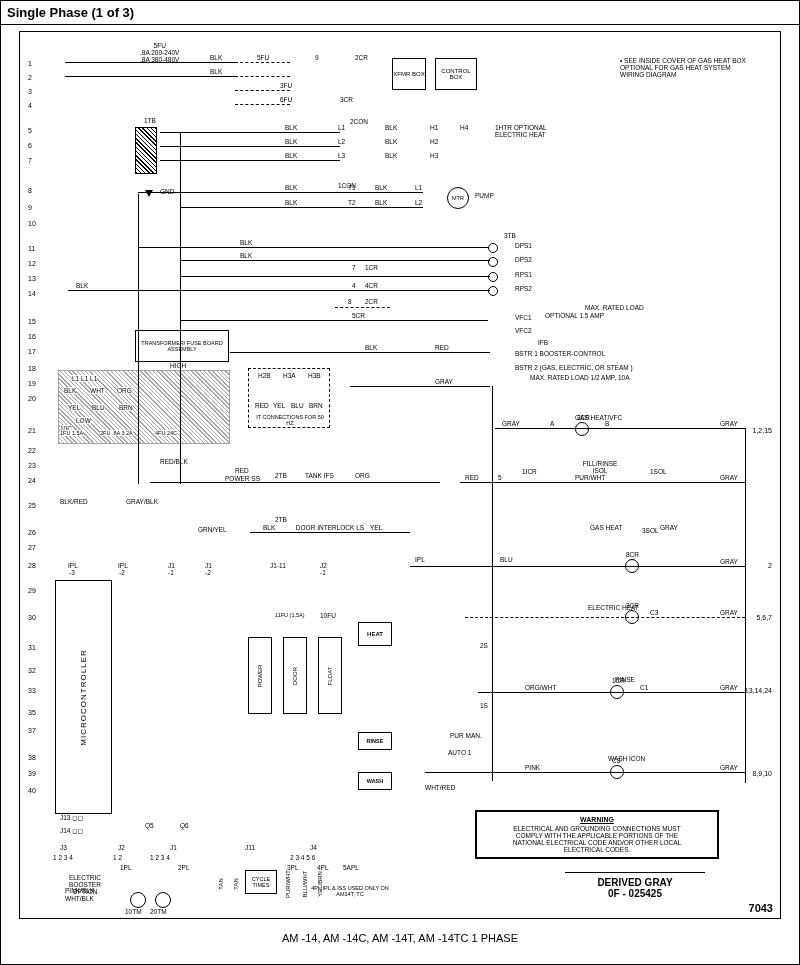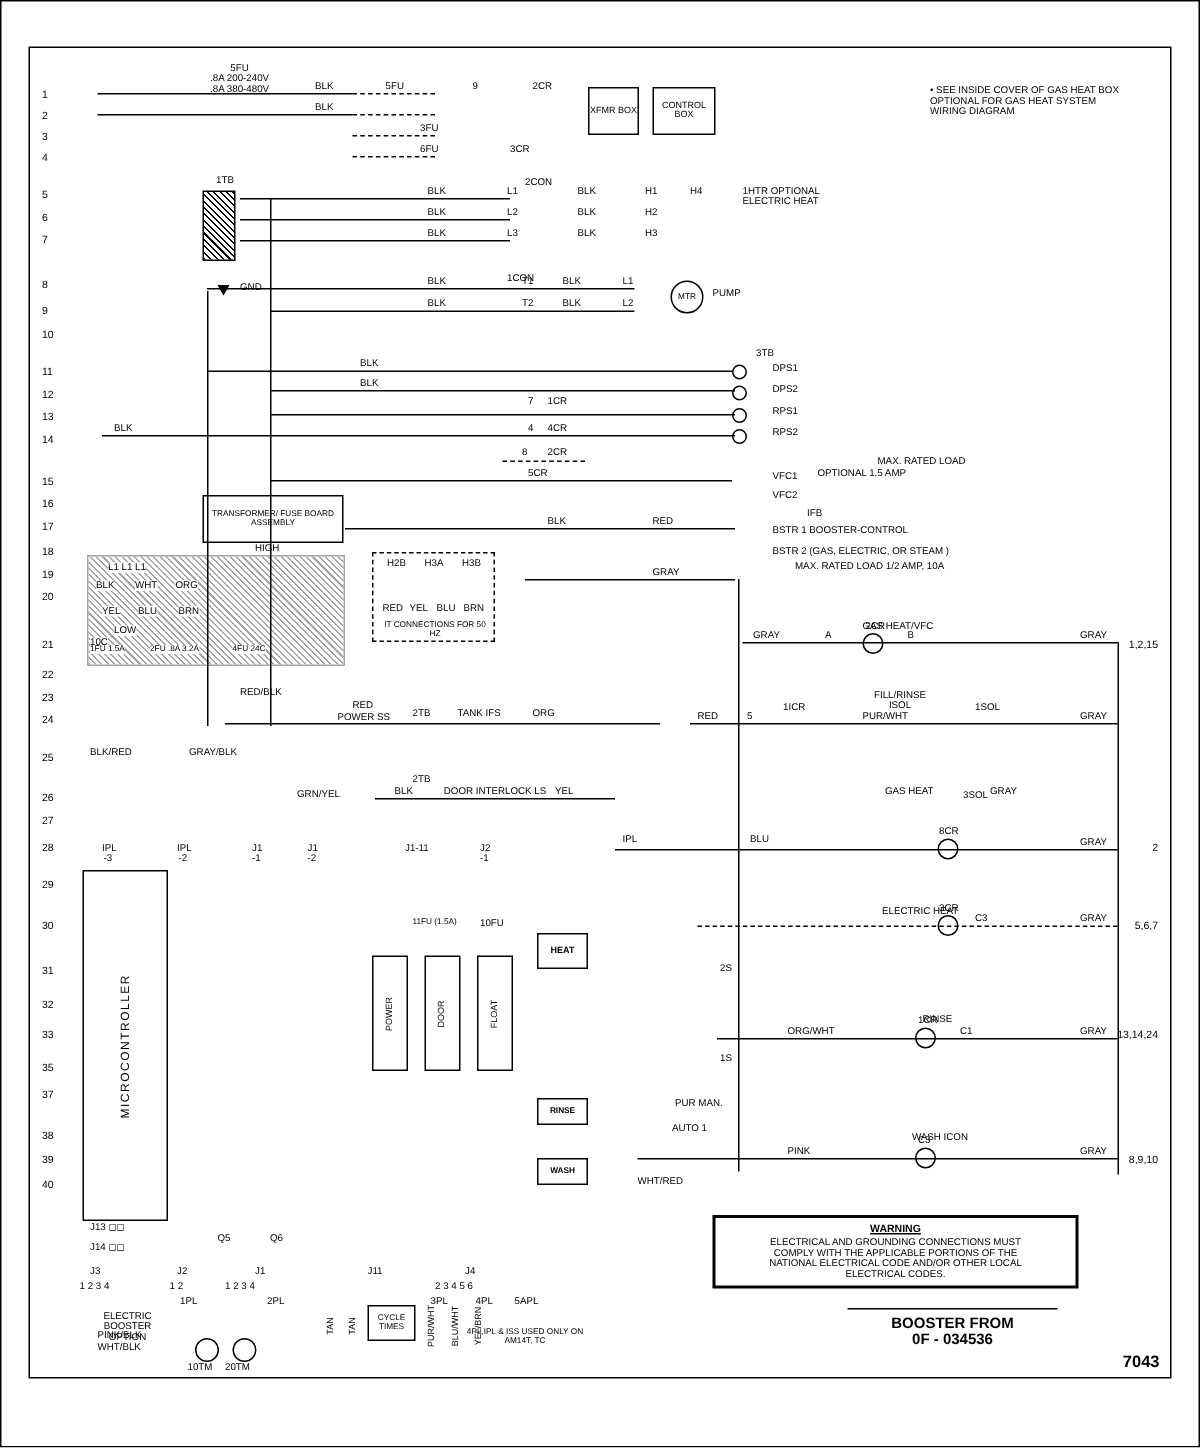--- a/index.html
+++ b/index.html
@@ -26,20 +26,23 @@
 .warning .title{font-weight:bold;text-decoration:underline;font-size:7px;margin-bottom:2px}
 .derived{position:absolute;text-align:center;font-size:10px;font-weight:bold;border-top:1px solid #000;padding-top:4px}
 .circ{position:absolute;border:1px solid #000;border-radius:50%}
 .hatch{background:repeating-linear-gradient(45deg,#000 0,#000 1px,#fff 1px,#fff 3px)}
 .tri{position:absolute;width:0;height:0;border-left:4px solid transparent;border-right:4px solid transparent;border-top:7px solid #000}
 </style>
 </head>
 <body>
 
 <div class="doc">
+  <div class="header">
+    <h1>Single Phase (1 of 3)</h1>
+  </div>
 
   <div class="outer-frame">
 
     <div>
       <div class="row-num" style="top:28px">1</div>
       <div class="row-num" style="top:42px">2</div>
       <div class="row-num" style="top:56px">3</div>
       <div class="row-num" style="top:70px">4</div>
       <div class="row-num" style="top:95px">5</div>
       <div class="row-num" style="top:110px">6</div>
@@ -374,25 +377,26 @@
 
     <div class="warning" style="top:778px;left:455px;width:228px">
       <div class="title">WARNING</div>
       <div>ELECTRICAL AND GROUNDING CONNECTIONS MUST</div>
       <div>COMPLY WITH THE APPLICABLE PORTIONS OF THE</div>
       <div>NATIONAL ELECTRICAL CODE AND/OR OTHER LOCAL</div>
       <div>ELECTRICAL CODES.</div>
     </div>
 
     <div class="derived" style="top:840px;left:545px;width:140px">
-      <div>BOOSTER FROM</div>
-      <div>0F - 034536</div>
+      <div>DERIVED GRAY</div>
+      <div>0F - 025425</div>
     </div>
 
     <div class="line vline" style="top:162px;left:118px;height:290px"></div>
     <div class="line vline" style="top:100px;left:160px;height:352px"></div>
     <div class="line vline" style="top:354px;left:472px;height:395px"></div>
     <div class="line vline" style="top:396px;left:725px;height:355px"></div>
 
   </div>
 
   <div class="docnum">7043</div>
+  <div class="caption">AM -14, AM -14C, AM -14T, AM -14TC 1 PHASE</div>
 </div>
 
 </body></html>

